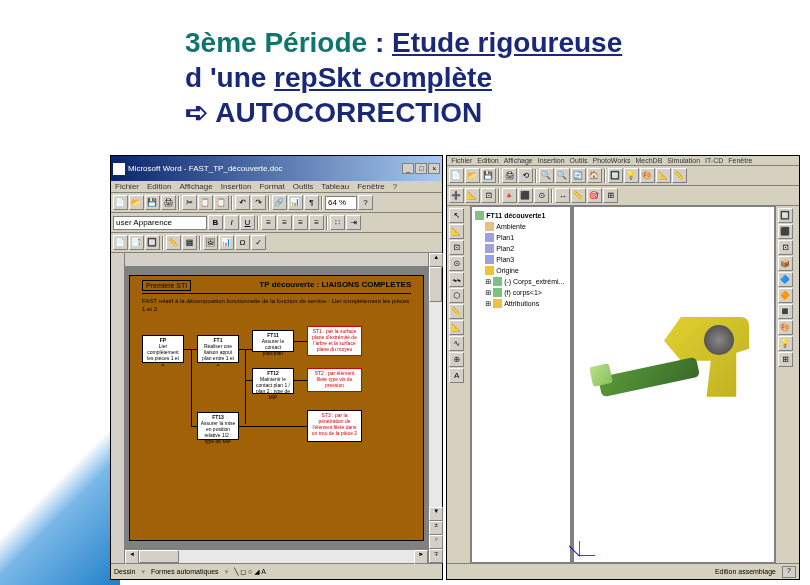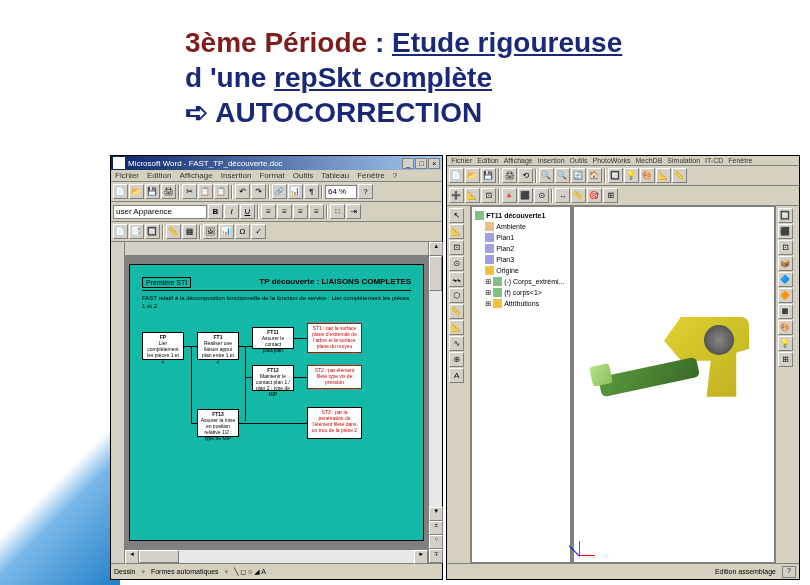--- a/index.html
+++ b/index.html
@@ -1,39 +1,39 @@
 <!DOCTYPE html>
 <html><head>
 <meta charset="utf-8">
 <style>
 *{box-sizing:border-box;margin:0;padding:0}
 body{width:810px;height:585px;background:#fff;font-family:"Segoe UI",Tahoma,Arial,sans-serif;position:relative;overflow:hidden}
 .gradient-corner{position:absolute;left:0;bottom:0;width:120px;height:250px;background:linear-gradient(135deg,transparent 0%,transparent 55%,#7ab8e8 65%,#2080c8 100%);z-index:0}
 .slide-title{position:absolute;top:25px;left:185px;right:30px;font-size:28px;font-weight:bold;color:#1a2878;line-height:1.25;z-index:5}
-.slide-title .periode{color:#7f1d1d}
+.slide-title .periode{color:#0f766e}
 .slide-title .underline{text-decoration:underline}
 .slide-title .arrow{font-family:Arial}
 .apps-container{position:absolute;top:155px;left:110px;right:10px;bottom:5px;display:flex;gap:3px;z-index:2}
 .app-window{background:#d6d1be;border:1px solid #000;display:flex;flex-direction:column;font-size:8px;flex:1}
-.titlebar{background:linear-gradient(to right,#0a246a,#a6caf0);color:#fff;display:flex;align-items:center;height:14px;padding:0 2px;font-size:8px}
+.titlebar{background:linear-gradient(to right,#0a246a,#a6caf0);color:#fff;display:flex;align-items:center;height:25px;padding:0 2px;font-size:8px}
 .titlebar .icon{width:12px;height:12px;background:#fff;margin-right:3px;display:flex;align-items:center;justify-content:center;font-size:7px}
 .titlebar .t-text{flex:1;white-space:nowrap;overflow:hidden}
 .titlebar .win-btns{display:flex;gap:1px}
 .titlebar .win-btn{width:12px;height:11px;background:#d4d0c8;border:1px solid #808080;font-size:7px;text-align:center;line-height:9px;color:#000}
 .menubar{background:#d6d1be;display:flex;gap:8px;padding:1px 4px;font-size:8px;color:#333;border-bottom:1px solid #808080}
 .toolbar{background:#d6d1be;display:flex;gap:1px;padding:2px;border-bottom:1px solid #808080;flex-wrap:wrap;align-items:center}
 .tool-btn{width:15px;height:15px;background:#d4d0c8;border:1px solid #fff;border-right-color:#808080;border-bottom-color:#808080;display:flex;align-items:center;justify-content:center;font-size:8px}
 .toolbar-sep{width:2px;height:14px;border-left:1px solid #808080;border-right:1px solid #fff;margin:0 1px}
 .combo{background:#fff;border:1px solid #808080;height:14px;padding:0 2px;font-size:8px;display:flex;align-items:center}
 .word-content{flex:1;background:#808080;display:flex;position:relative}
 .ruler-v{width:14px;background:#d4d0c8;border-right:1px solid #808080}
 .word-doc-area{flex:1;display:flex;flex-direction:column}
 .ruler-h{height:14px;background:#d4d0c8;border-bottom:1px solid #808080}
 .page-area{flex:1;background:#808080;padding:8px 4px;overflow:hidden;position:relative}
-.page{background:#14b8a6;width:100%;height:100%;border:1px solid #000;padding:12px 12px;font-size:7px;color:#000}
+.page{background:#a16207;width:100%;height:100%;border:1px solid #000;padding:4px 12px;font-size:7px;color:#000}
 .doc-header{display:flex;justify-content:space-between;border-bottom:1px solid #000;padding-bottom:2px;margin-bottom:4px}
 .doc-title{font-weight:bold;font-size:8px}
 .doc-body{font-size:6px;line-height:1.3}
 .fast-diagram{margin-top:6px;position:relative;height:140px}
 .fbox{position:absolute;border:1px solid #000;font-size:5px;padding:1px 2px;text-align:center;background:#fff}
 .fbox.red{color:#c00}
 .fbox.red-border{border:1px solid #c00;color:#c00}
 .fline{position:absolute;background:#000}
 .scrollbar-v{width:14px;background:#d4d0c8;border-left:1px solid #808080;display:flex;flex-direction:column}
 .scrollbar-h{height:14px;background:#d4d0c8;border-top:1px solid #808080;display:flex}

